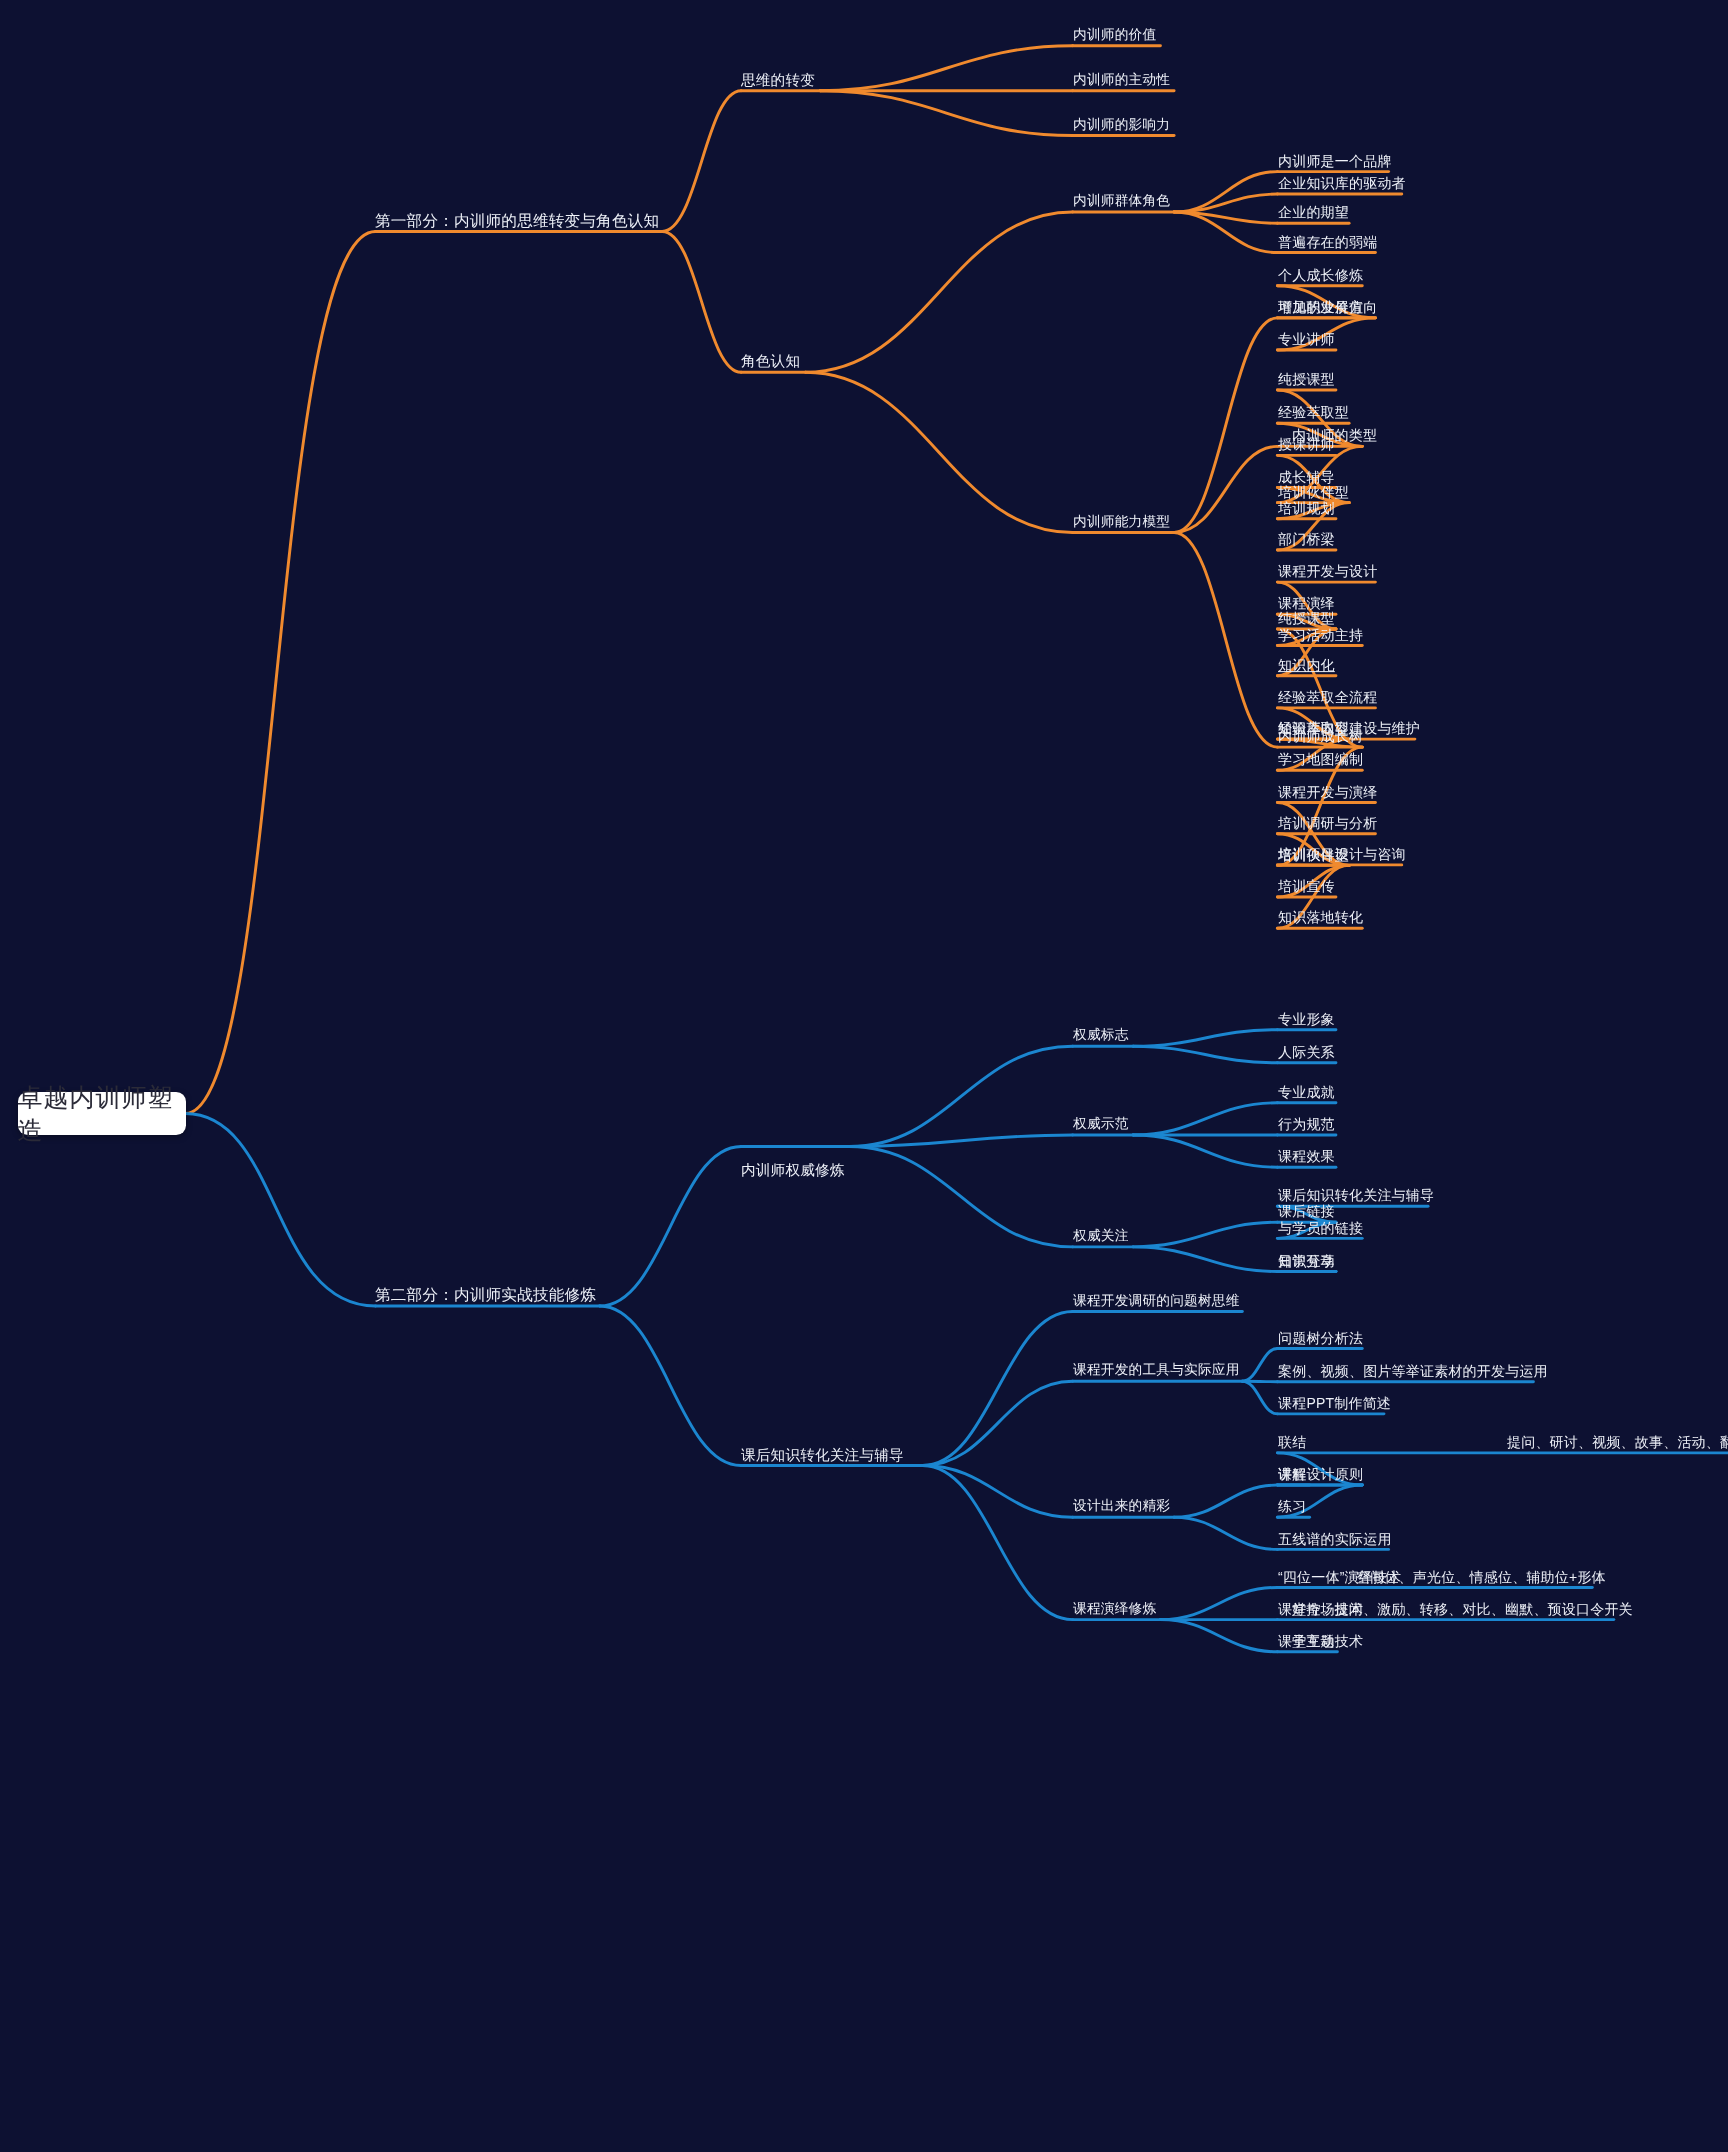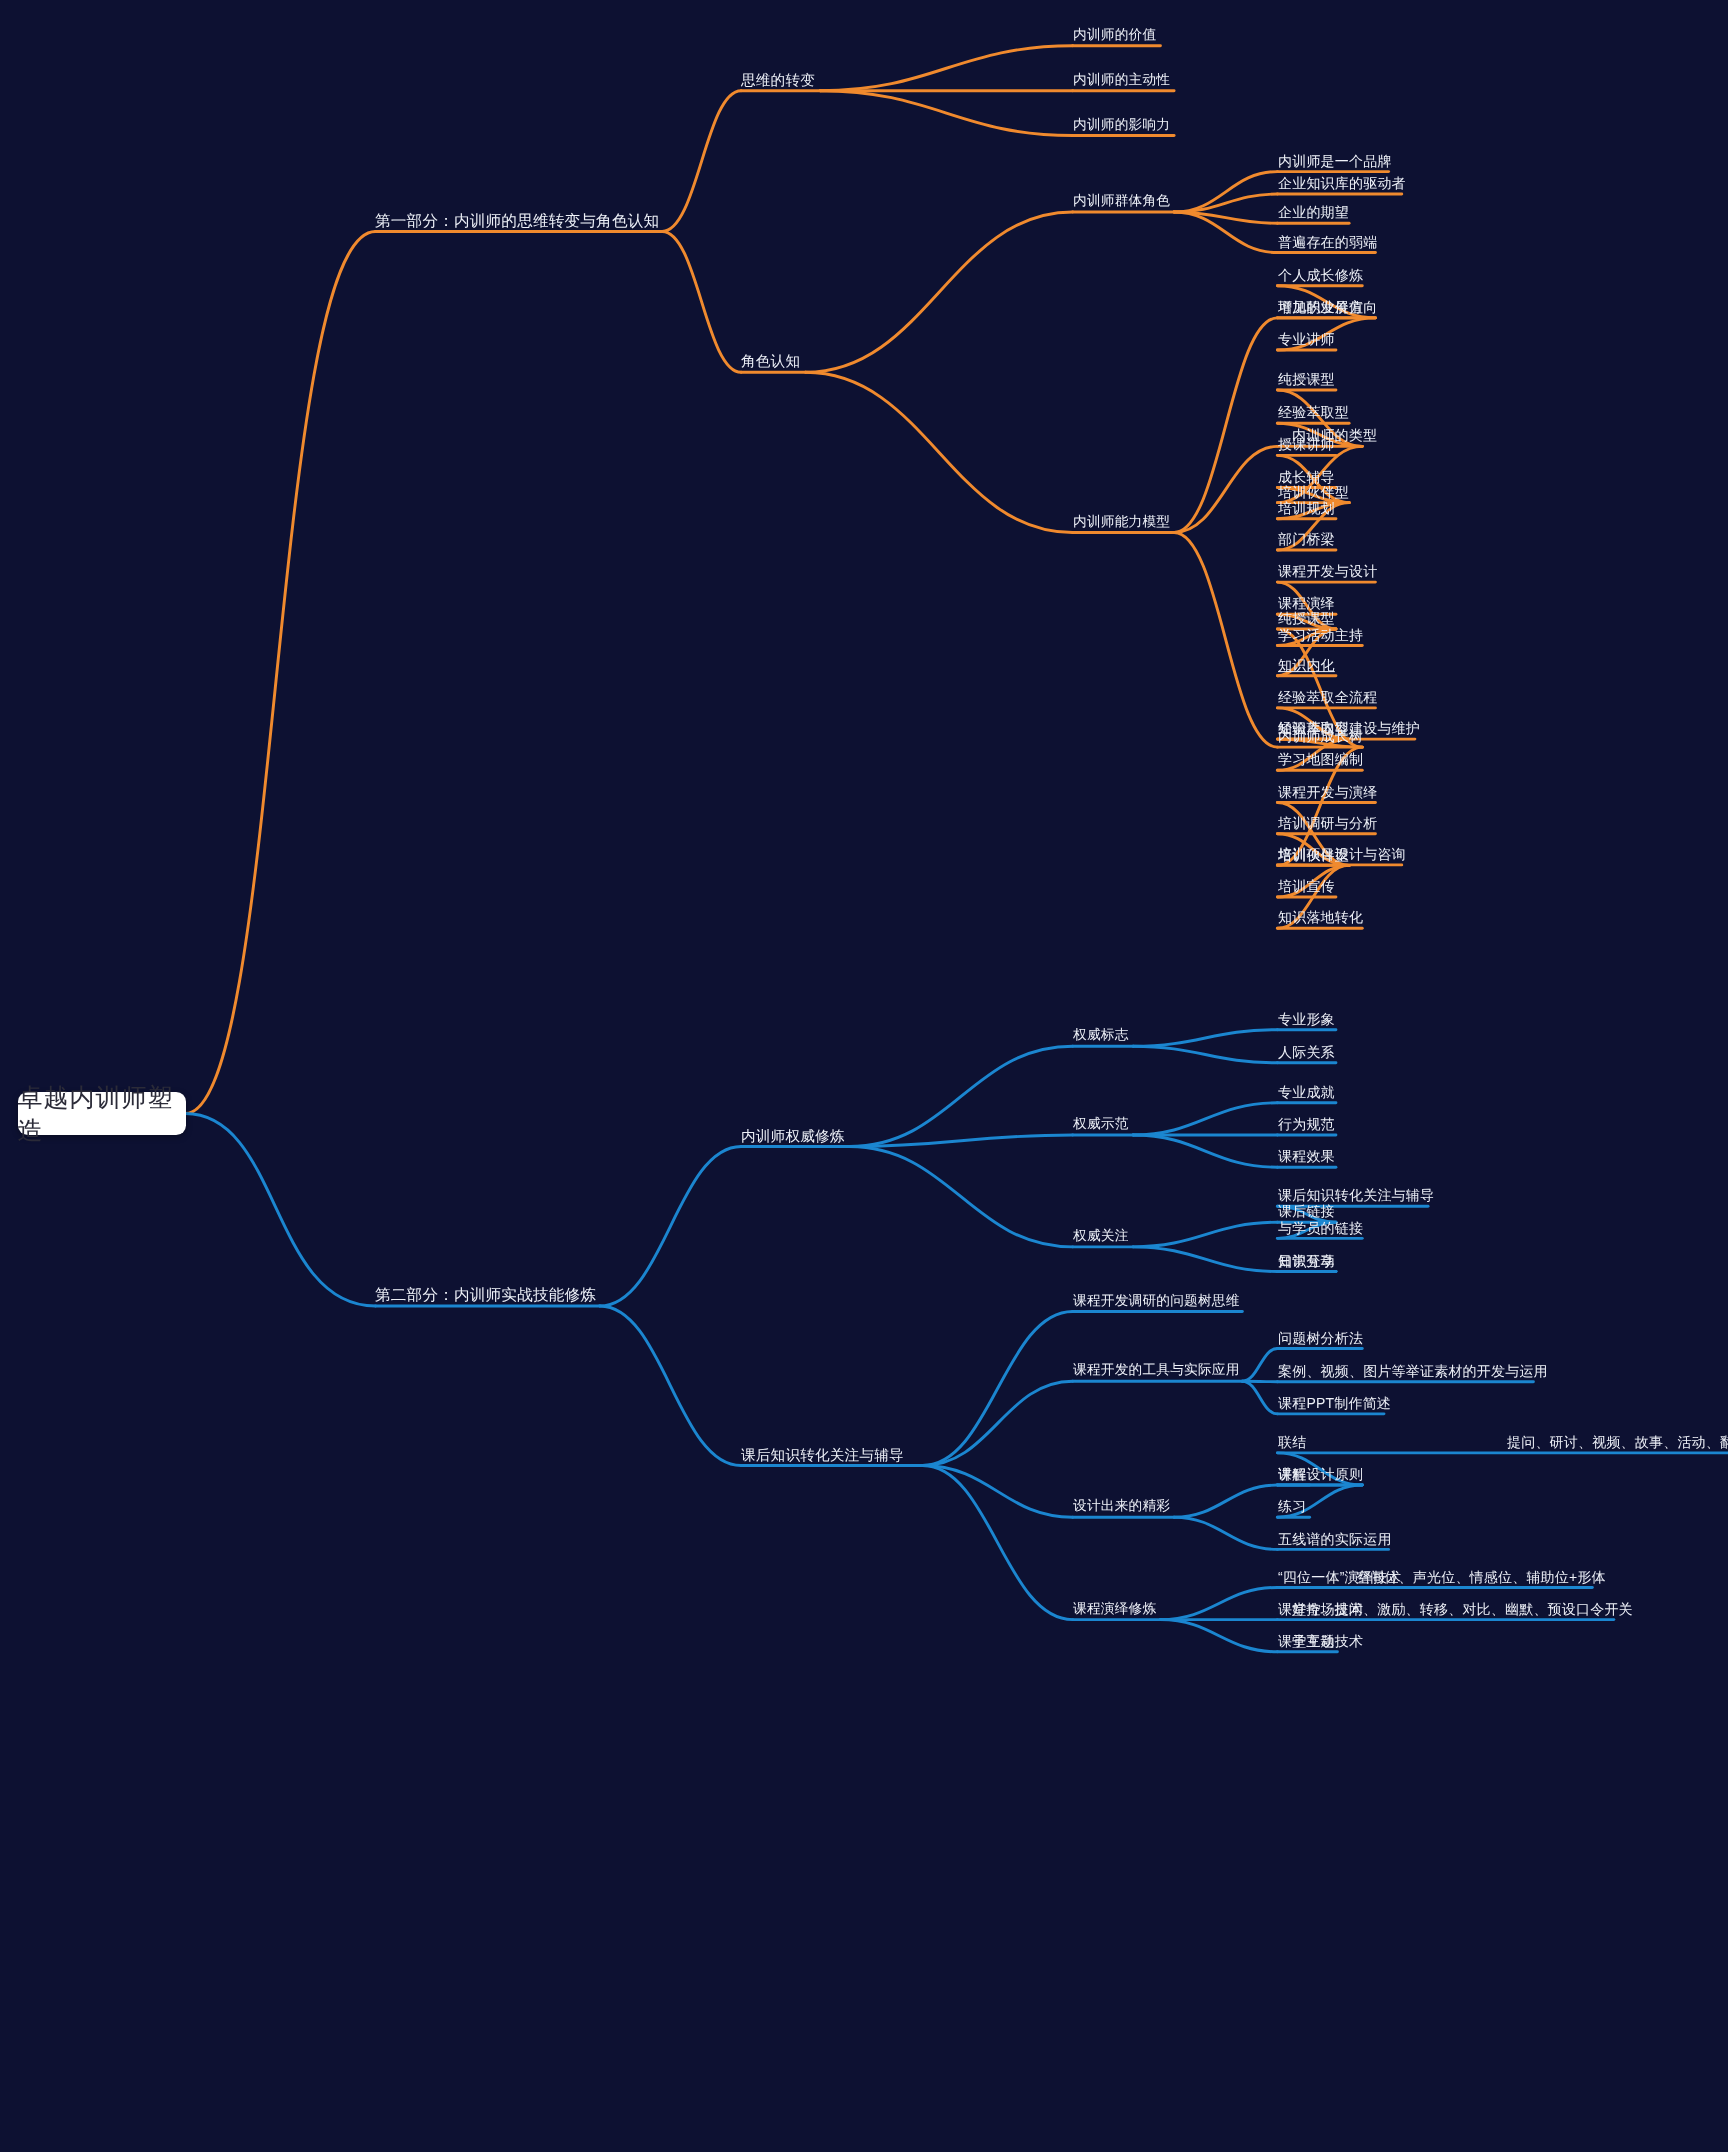--- a/index.html
+++ b/index.html
@@ -214,21 +214,21 @@
       <div class="node lvl4" style="left: 1278px; top: 708px;"><span>经验萃取全流程</span></div>
       <div class="node lvl4" style="left: 1278px; top: 739px;"><span>知识库内容建设与维护</span></div>
       <div class="node lvl4" style="left: 1278px; top: 770px;"><span>学习地图编制</span></div>
       <div class="node lvl4" style="left: 1278px; top: 866px;"><span>培训伙伴型</span></div>
       <div class="node lvl4" style="left: 1278px; top: 803px;"><span>课程开发与演绎</span></div>
       <div class="node lvl4" style="left: 1278px; top: 834px;"><span>培训调研与分析</span></div>
       <div class="node lvl4" style="left: 1278px; top: 865px;"><span>培训项目设计与咨询</span></div>
       <div class="node lvl4" style="left: 1278px; top: 897px;"><span>培训宣传</span></div>
       <div class="node lvl4" style="left: 1278px; top: 928px;"><span>知识落地转化</span></div>
       <div class="node lvl1" style="left: 375px; top: 1306px;"><span>第二部分：内训师实战技能修炼</span></div>
-      <div class="node lvl2" style="left: 741px; top: 1147px; text-align: right;"><span>内训师权威修炼</span></div>
+      <div class="node lvl2" style="left: 741px; top: 1181px; text-align: right;"><span>内训师权威修炼</span></div>
       <div class="node lvl3" style="left: 1073px; top: 1046px;"><span>权威标志</span></div>
       <div class="node lvl4" style="left: 1278px; top: 1030px;"><span>专业形象</span></div>
       <div class="node lvl4" style="left: 1278px; top: 1063px;"><span>人际关系</span></div>
       <div class="node lvl3" style="left: 1073px; top: 1135px;"><span>权威示范</span></div>
       <div class="node lvl4" style="left: 1278px; top: 1103px;"><span>专业成就</span></div>
       <div class="node lvl4" style="left: 1278px; top: 1135px;"><span>行为规范</span></div>
       <div class="node lvl4" style="left: 1278px; top: 1167px;"><span>课程效果</span></div>
       <div class="node lvl3" style="left: 1073px; top: 1247px;"><span>权威关注</span></div>
       <div class="node lvl4" style="left: 1278px; top: 1222px;"><span>课后链接</span></div>
       <div class="node lvl4" style="left: 1278px; top: 1206px;"><span>课后知识转化关注与辅导</span></div>

